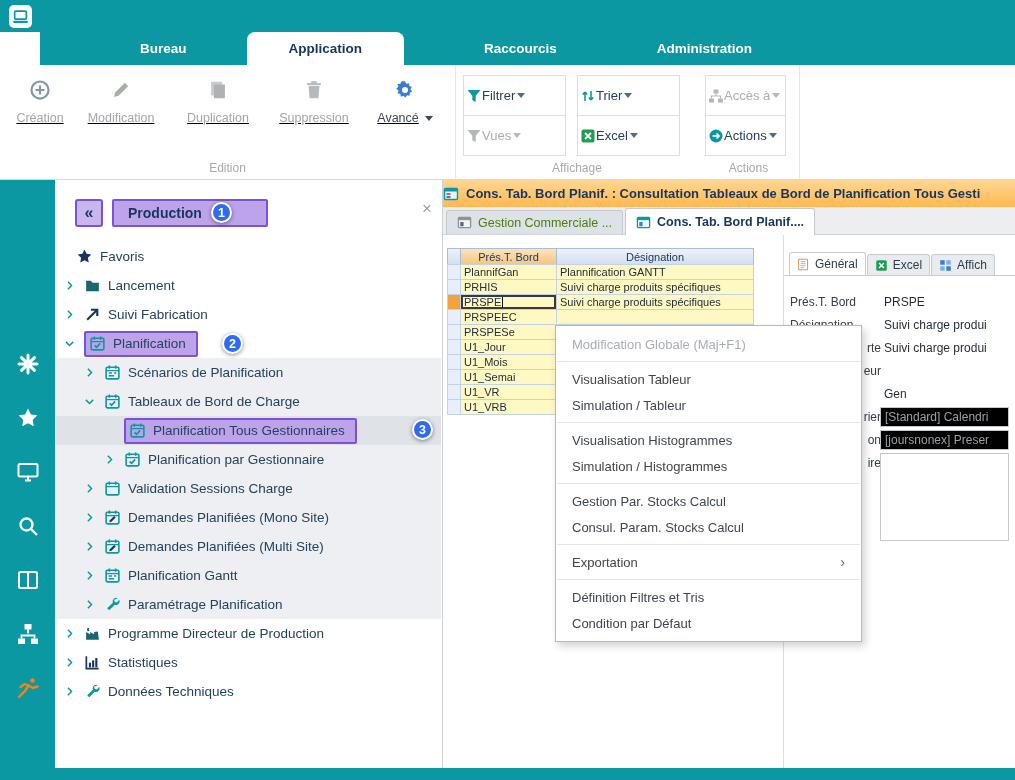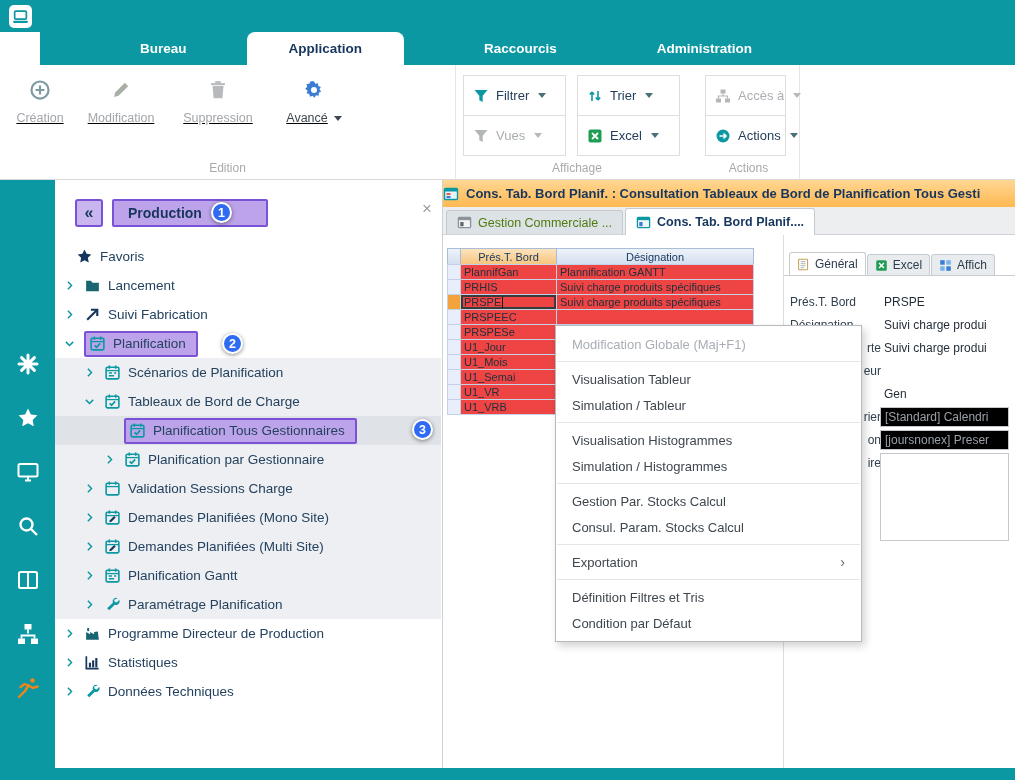--- a/index.html
+++ b/index.html
@@ -29,21 +29,21 @@
   .bigbtn:not(.disabled) .lbl{color:#3f4750;}
   .edition-btns .bigbtn:nth-child(1){width:64px;}
   .edition-btns .bigbtn:nth-child(2){width:98px;}
   .edition-btns .bigbtn:nth-child(3){width:96px;}
   .edition-btns .bigbtn:nth-child(4){width:96px;}
   .edition-btns .bigbtn:nth-child(5){width:86px;}
   .g-affichage{left:456px;width:242px;}
   .g-actions{left:698px;width:102px;border-right:1px solid #e6e6e6;}
   .cells{position:absolute;left:8px;top:11px;display:grid;grid-template-columns:114px 114px;grid-auto-rows:40px;}
   .cells.one{grid-template-columns:92px;}
-  .cell{border:1px solid #dedede;margin:-1px 12px 0 -1px;display:flex;align-items:center;gap:7px;padding:0 9px;background:#fff;}
+  .cell{border:1px solid #dedede;margin:-1px 12px 0 -1px;display:flex;align-items:center;padding:0 2px;background:#fff;}
   .cell .ic{width:16px;height:16px;flex:none;}
   .cell .lbl{font-size:13px;color:#25405c;white-space:nowrap;}
   .cell.disabled .lbl{color:#a9aeb3;}
   .caret{width:0;height:0;border-left:4px solid transparent;border-right:4px solid transparent;border-top:5px solid #48707a;margin-left:2px;flex:none;}
   .cell.disabled .caret{border-top-color:#b6babf;}
   .bigbtn .caret{border-top-color:#3f4750;}
   .ic{display:inline-flex;}
   .ic svg{width:100%;height:100%;}
 
   .activitybar{position:absolute;left:0;top:180px;width:55px;height:588px;background:#0b98a3;display:flex;flex-direction:column;align-items:center;padding-top:172px;row-gap:30px;}
@@ -82,21 +82,21 @@
   .grid{position:absolute;left:4px;top:13px;font-size:11px;}
   .g-header{display:flex;}
   .g-h{height:17px;border:1px solid #a9bdd6;margin-left:-1px;display:flex;align-items:center;justify-content:center;color:#17365d;}
   .g-h:first-child{margin-left:0;}
   .g-h.corner{width:14px;background:linear-gradient(#eef3fa,#d3dfef);}
   .g-h.code{width:97px;background:linear-gradient(#fce3bd,#f6c67e);}
   .g-h.desig{width:198px;background:linear-gradient(#eef3fa,#d3dfef);}
   .g-r{display:flex;margin-top:-1px;}
   .g-sel{width:14px;height:16px;background:#e9effa;border:1px solid #c3d2e7;flex:none;}
   .g-sel.orange{background:#f2a33c;}
-  .g-c{height:16px;border:1px solid #c3d2e7;margin-left:-1px;display:flex;align-items:center;padding:4px 3px;color:#222f3c;background:#ef4444;white-space:nowrap;overflow:hidden;}
+  .g-c{height:16px;border:1px solid #c3d2e7;margin-left:-1px;display:flex;align-items:center;padding:4px 3px;color:#222f3c;background:#fef9c3;white-space:nowrap;overflow:hidden;}
   .g-c.code{width:97px;}
   .g-c.desig{width:198px;}
   .g-c.selcell{box-shadow:inset 0 0 0 2px #3a3a3a;}
   .cursorbar{display:inline-block;width:1px;height:11px;background:#111;margin-left:1px;}
 
   .ctx{position:absolute;left:555px;top:325px;width:307px;z-index:60;background:#fff;border:1px solid #b6babe;box-shadow:3px 4px 8px rgba(0,0,0,.18);padding:5px 0;}
   .ctx-item{height:26px;display:flex;align-items:center;padding:0 16px;font-size:13px;color:#3e464e;white-space:nowrap;}
   .ctx-item.disabled{color:#a9aeb4;}
   .ctx-sep{height:1px;background:#e3e5e7;margin:4px 1px;}
   .ctx-sub{margin-left:auto;font-size:14px;color:#5f666d;}
@@ -152,20 +152,31 @@
             </span>
           </div>
           <div class="bigbtn disabled">
             <span class="ic">
               <svg xmlns="http://www.w3.org/2000/svg" viewBox="0 0 16 16">
                 <path d="M3 13l.8-3.2 7-7 2.4 2.4-7 7L3 13z" fill="#a8afa5"></path>
               </svg>
             </span>
             <span class="lblwrap">
               <span class="lbl">Modification</span>
+            </span>
+          </div>
+          <div class="bigbtn disabled">
+            <span class="ic">
+              <svg xmlns="http://www.w3.org/2000/svg" viewBox="0 0 16 16">
+                <rect x="3" y="2" width="8" height="10" fill="#c9ccce"></rect>
+                <rect x="5" y="4" width="8" height="10" fill="#aeb2b5"></rect>
+              </svg>
+            </span>
+            <span class="lblwrap">
+              <span class="lbl">Duplication</span>
             </span>
           </div>
           <div class="bigbtn disabled">
             <span class="ic">
               <svg xmlns="http://www.w3.org/2000/svg" viewBox="0 0 16 16">
                 <path d="M4 5h8l-.8 9H4.8z" fill="#b7babd"></path>
                 <rect x="3" y="3" width="10" height="1.5" fill="#b7babd"></rect>
                 <rect x="6" y="1.6" width="4" height="1.4" fill="#b7babd"></rect>
               </svg>
             </span>

